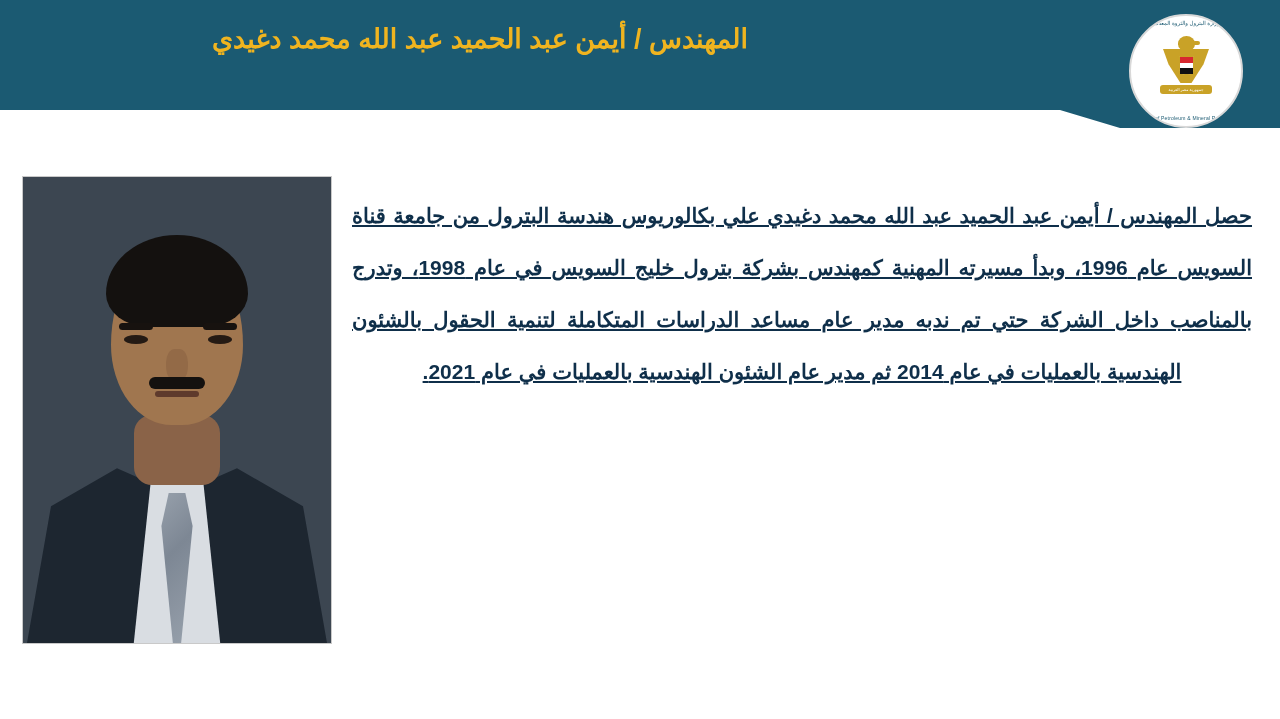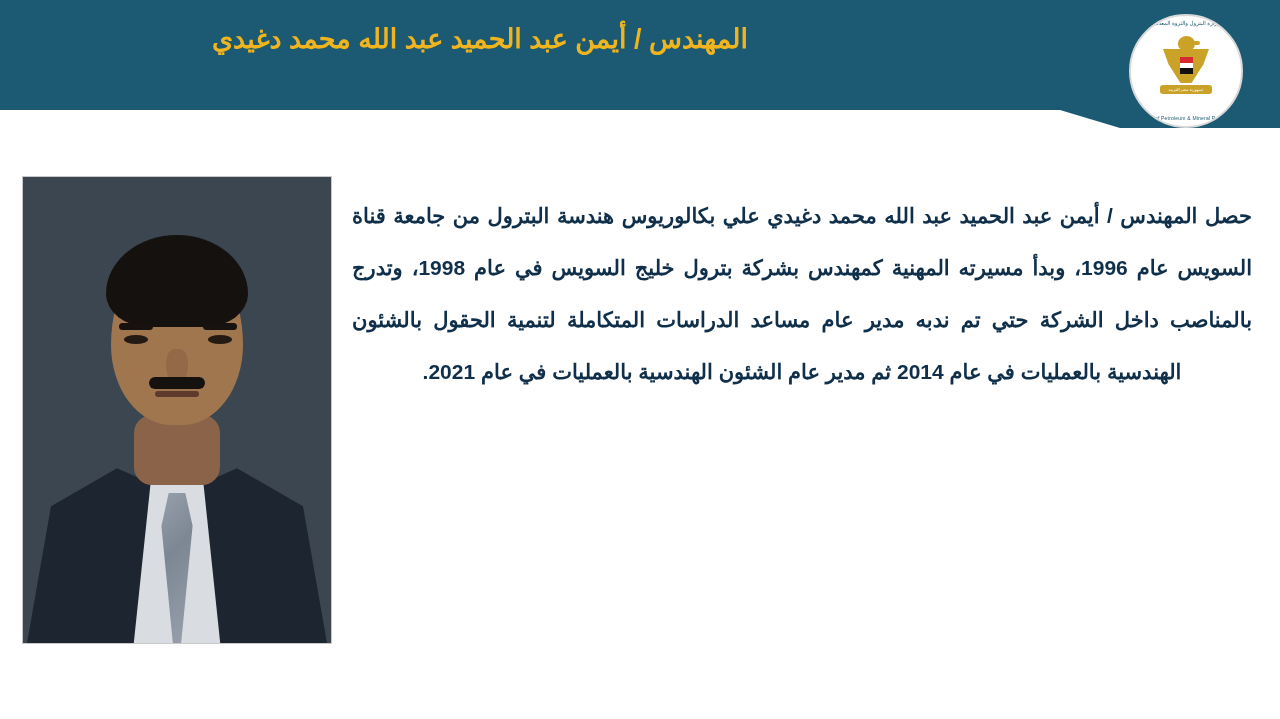--- a/index.html
+++ b/index.html
@@ -332,20 +332,21 @@
     top: 190px;
     right: 28px;
     width: 900px;
     color: #0f2f4a;
     font-size: 21px;
     font-weight: bold;
     line-height: 52px;
     text-align: justify;
     text-align-last: center;
     direction: rtl;
+    text-decoration: underline;
   }
 </style>
 </head>
 <body>
 
 <div id="slide">
 
   <div class="header-wrap">
     <div class="header-band"></div>
     <div class="header-band-inner"></div>

